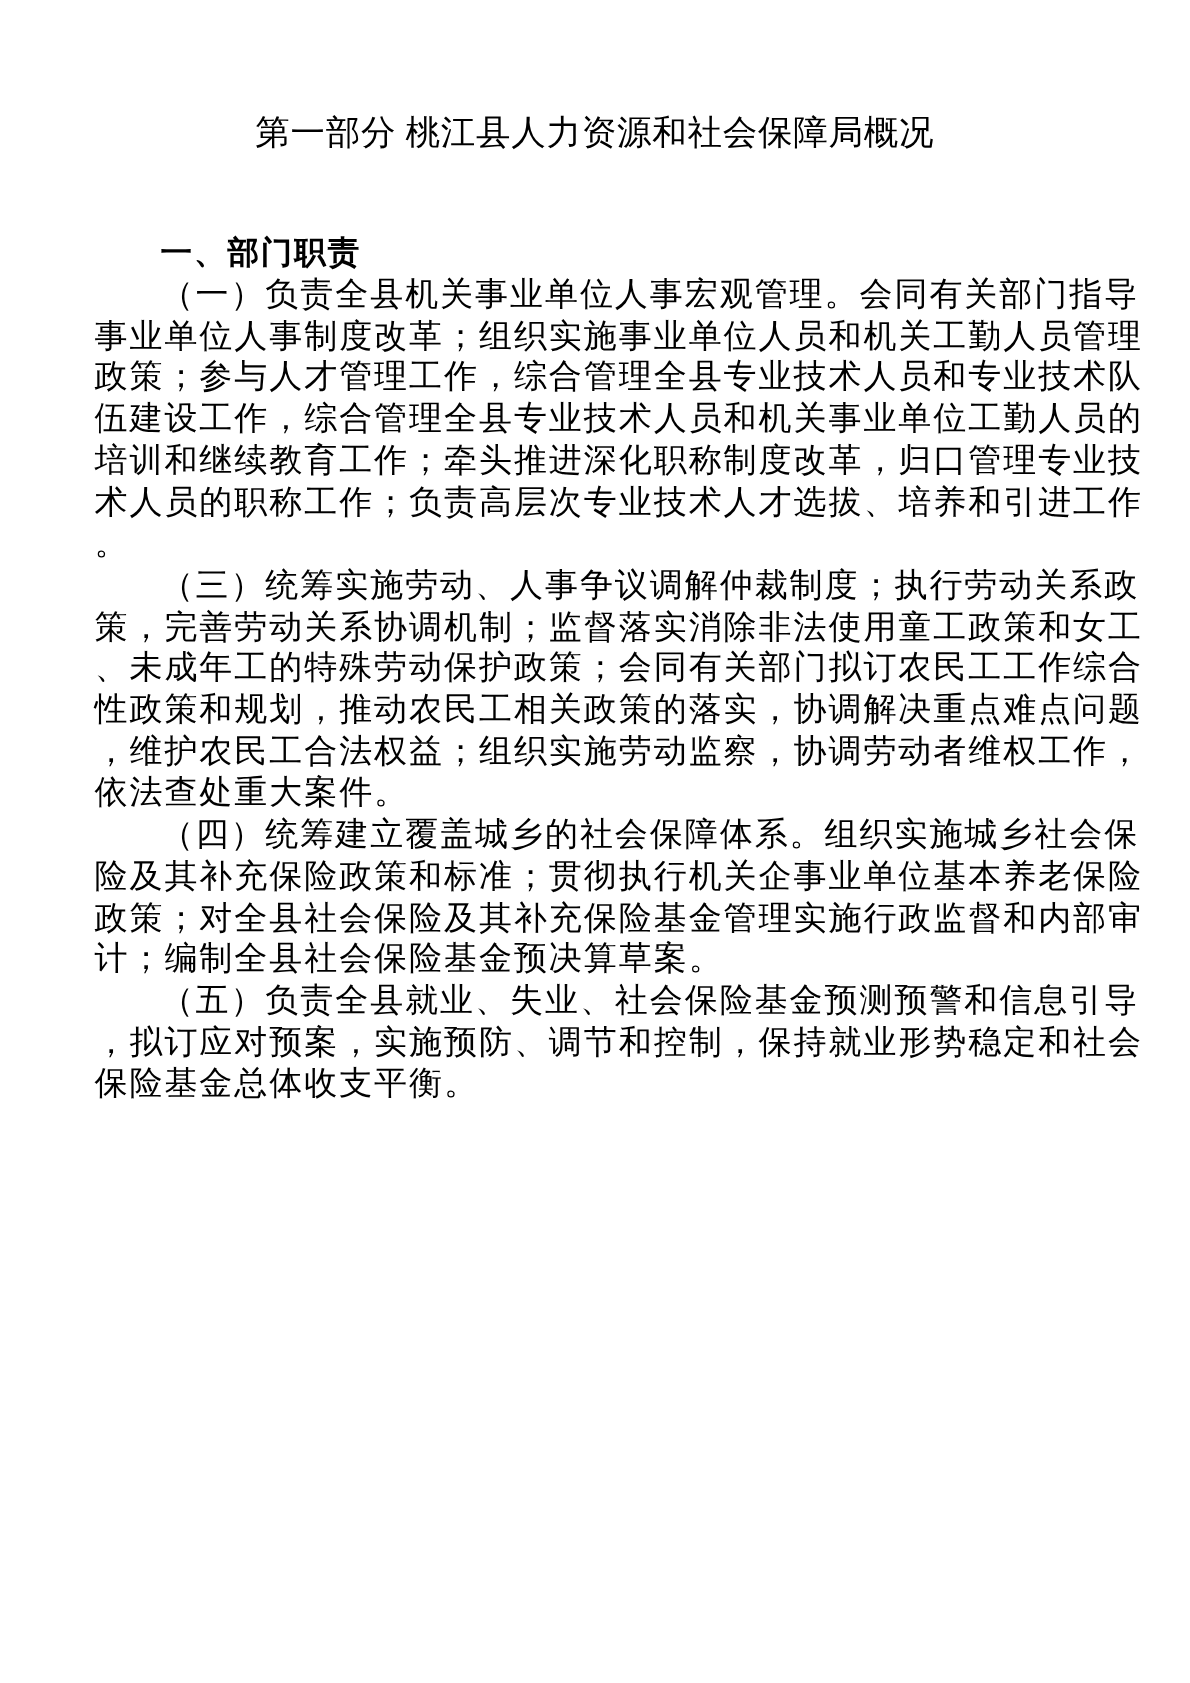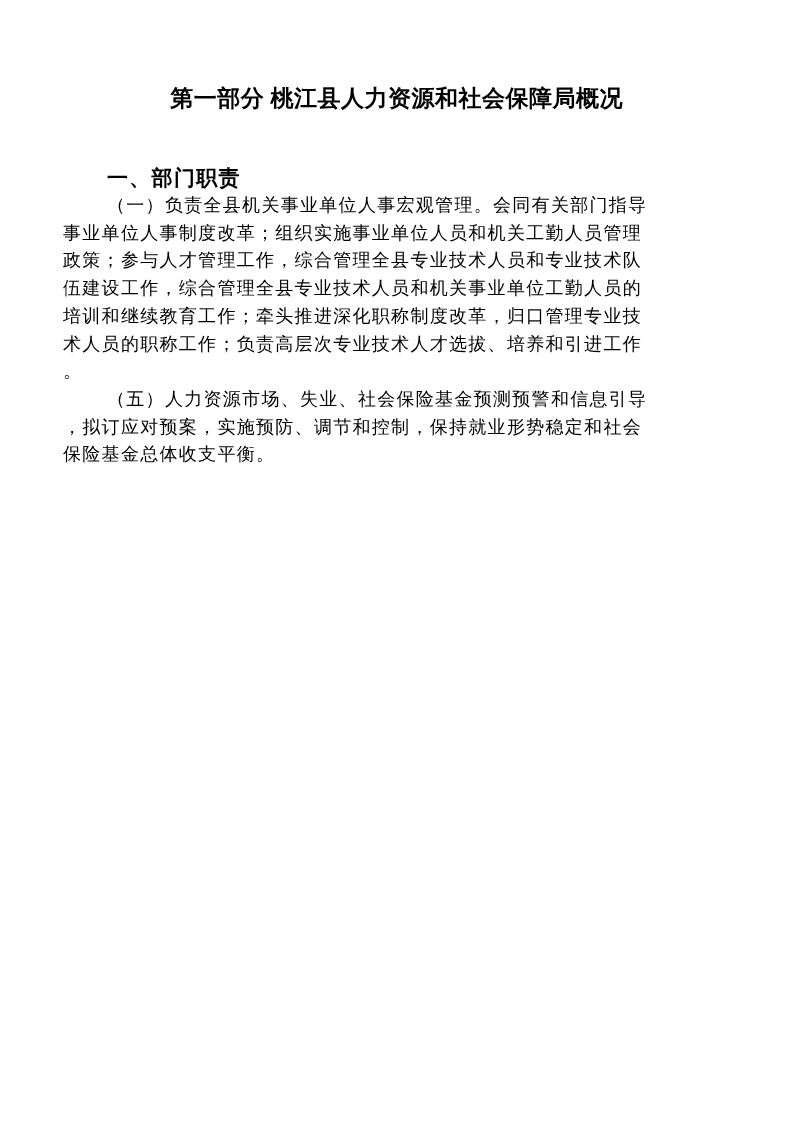--- a/index.html
+++ b/index.html
@@ -15,42 +15,42 @@
   }
   .page {
     position: relative;
     width: 793px;
     height: 1122px;
     background: #ffffff;
     overflow: hidden;
     box-sizing: border-box;
   }
   .doc-title {
-    margin: 0;
-    padding-top: 82px;
+    margin: 11px;
+    padding-top: 61px;
     text-align: center;
     font-size: 23px;
     line-height: 33px;
-    font-weight: bold;
+    font-weight: normal;
     letter-spacing: 0.5px;
   }
   .content {
     margin: 0 28px 0 63px;
   }
   .section-heading {
     margin: 49px 0 0 0;
     font-size: 21px;
     line-height: 28px;
     font-weight: bold;
     letter-spacing: 1.3px;
     text-indent: 44px;
   }
   .para {
     margin: 0;
-    font-size: 18px;
+    font-size: 22px;
     line-height: 27.7px;
     letter-spacing: 1.3px;
     text-indent: 44px;
     white-space: pre; 
   }
 </style>
 </head>
 <body>
 
 <div class="page">
@@ -59,17 +59,27 @@
   <div class="content">
     <h2 class="section-heading">一、部门职责</h2>
 
     <p class="para">（一）负责全县机关事业单位人事宏观管理。会同有关部门指导
 事业单位人事制度改革；组织实施事业单位人员和机关工勤人员管理
 政策；参与人才管理工作，综合管理全县专业技术人员和专业技术队
 伍建设工作，综合管理全县专业技术人员和机关事业单位工勤人员的
 培训和继续教育工作；牵头推进深化职称制度改革，归口管理专业技
 术人员的职称工作；负责高层次专业技术人才选拔、培养和引进工作
 。</p>
-    <p class="para">（五）人力资源市场、失业、社会保险基金预测预警和信息引导
+    <p class="para">（三）统筹实施劳动、人事争议调解仲裁制度；执行劳动关系政
+策，完善劳动关系协调机制；监督落实消除非法使用童工政策和女工
+、未成年工的特殊劳动保护政策；会同有关部门拟订农民工工作综合
+性政策和规划，推动农民工相关政策的落实，协调解决重点难点问题
+，维护农民工合法权益；组织实施劳动监察，协调劳动者维权工作，
+依法查处重大案件。</p>
+    <p class="para">（四）统筹建立覆盖城乡的社会保障体系。组织实施城乡社会保
+险及其补充保险政策和标准；贯彻执行机关企事业单位基本养老保险
+政策；对全县社会保险及其补充保险基金管理实施行政监督和内部审
+计；编制全县社会保险基金预决算草案。</p>
+    <p class="para">（五）负责全县就业、失业、社会保险基金预测预警和信息引导
 ，拟订应对预案，实施预防、调节和控制，保持就业形势稳定和社会
 保险基金总体收支平衡。</p>
   </div>
 </div>
 
 </body></html>

